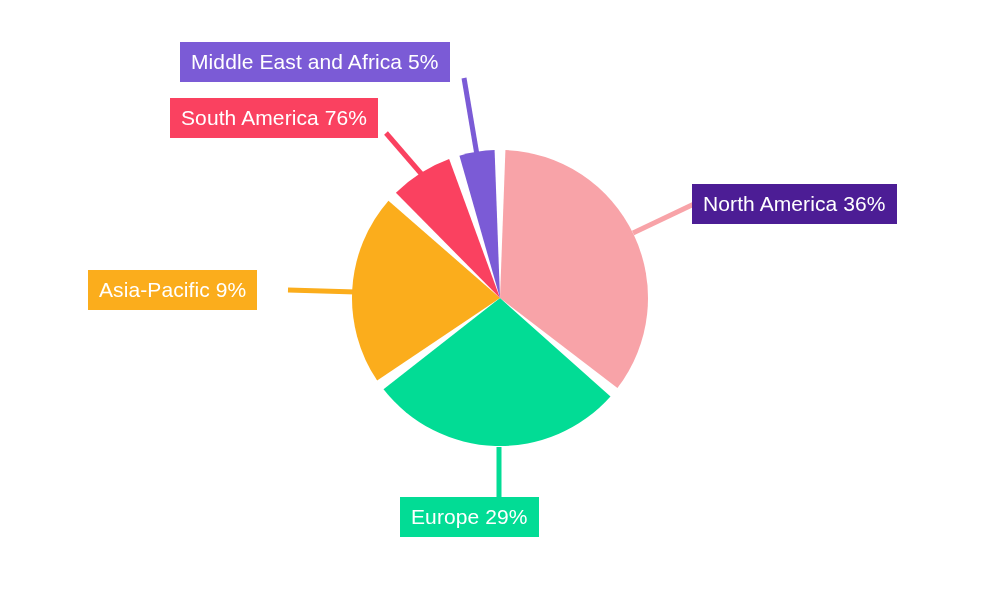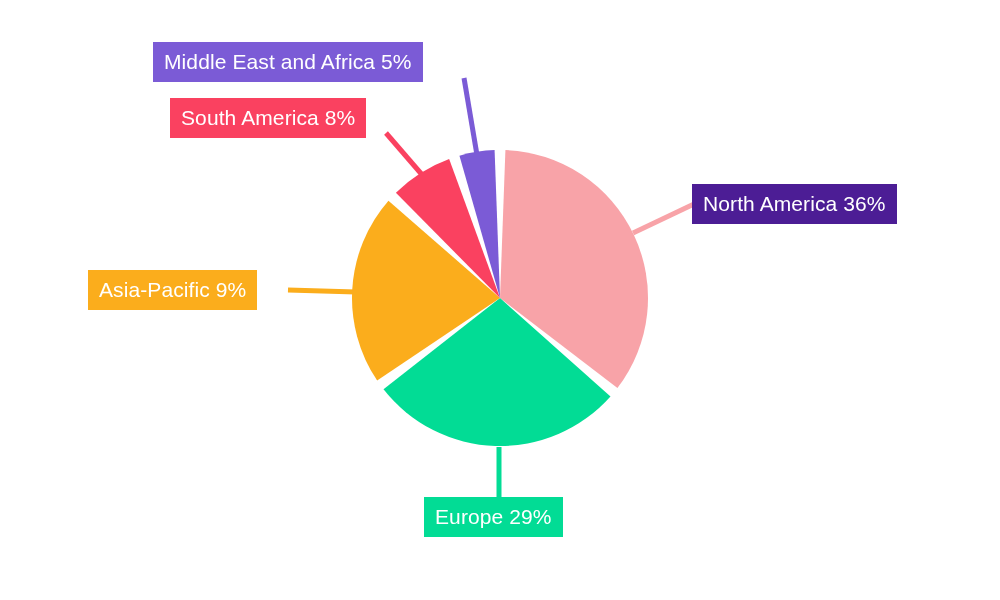--- a/index.html
+++ b/index.html
@@ -60,29 +60,29 @@
         <path d="M 500.00 298.00 L 377.16 380.55 A 148 148 0 0 1 388.47 200.71 Z" fill="#FBAD1C"></path>
         <path d="M 500.00 298.00 L 395.90 192.80 A 148 148 0 0 1 449.14 159.01 Z" fill="#FA4160"></path>
         <path d="M 500.00 298.00 L 459.45 155.66 A 148 148 0 0 1 494.58 150.10 Z" fill="#7B5BD6"></path>
       </g>
   </svg>
 
   <div class="pie-label" id="label-0" style="left: 692px; top: 184px; background: #4c1d95; color: rgb(255, 255, 255);">
     <span>North America 36%</span>
   </div>
 
-  <div class="pie-label" id="label-1" style="left: 424px; top: 497px; background: rgb(2, 220, 149); color: rgb(255, 255, 255);">
+  <div class="pie-label" id="label-1" style="left: 400px; top: 497px; background: rgb(2, 220, 149); color: rgb(255, 255, 255);">
     <span>Europe 29%</span>
   </div>
 
   <div class="pie-label" id="label-2" style="left: 88px; top: 270px; background: rgb(251, 173, 28); color: rgb(255, 255, 255);">
     <span>Asia-Pacific 9%</span>
   </div>
 
   <div class="pie-label" id="label-3" style="left: 170px; top: 98px; background: rgb(250, 65, 96); color: rgb(255, 255, 255);">
-    <span>South America 8%</span>
+    <span>South America 76%</span>
   </div>
 
-  <div class="pie-label" id="label-4" style="left: 153px; top: 42px; background: rgb(123, 91, 214); color: rgb(255, 255, 255); justify-content: flex-end;">
+  <div class="pie-label" id="label-4" style="left: 180px; top: 42px; background: rgb(123, 91, 214); color: rgb(255, 255, 255); justify-content: flex-end;">
     <span>Middle East and Africa 5%</span>
   </div>
 
 </div>
 
 </body></html>

